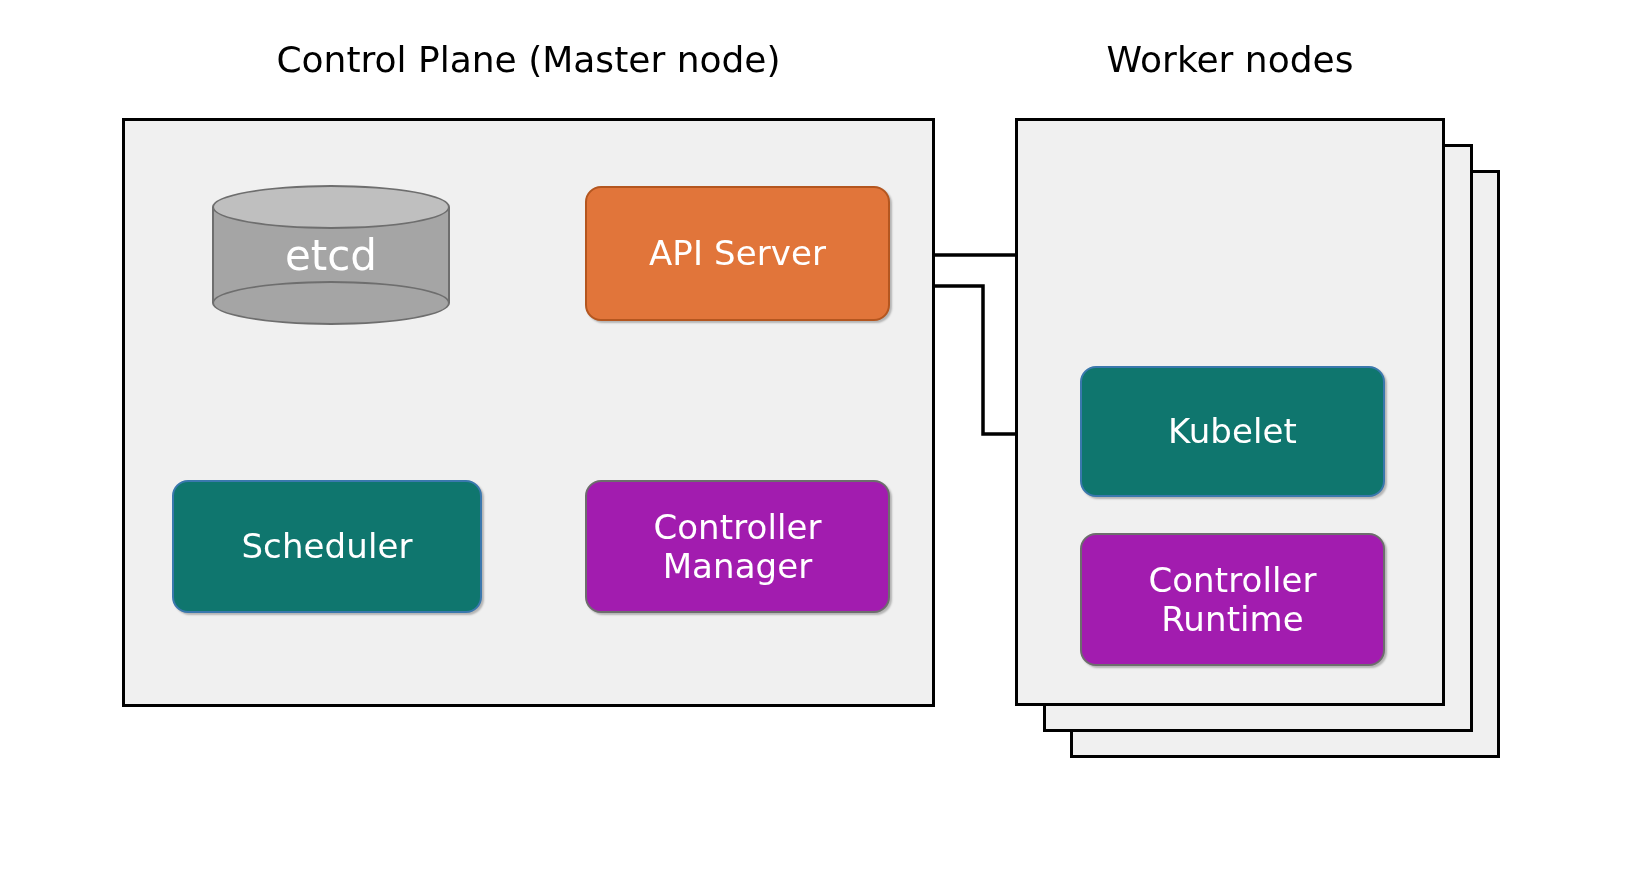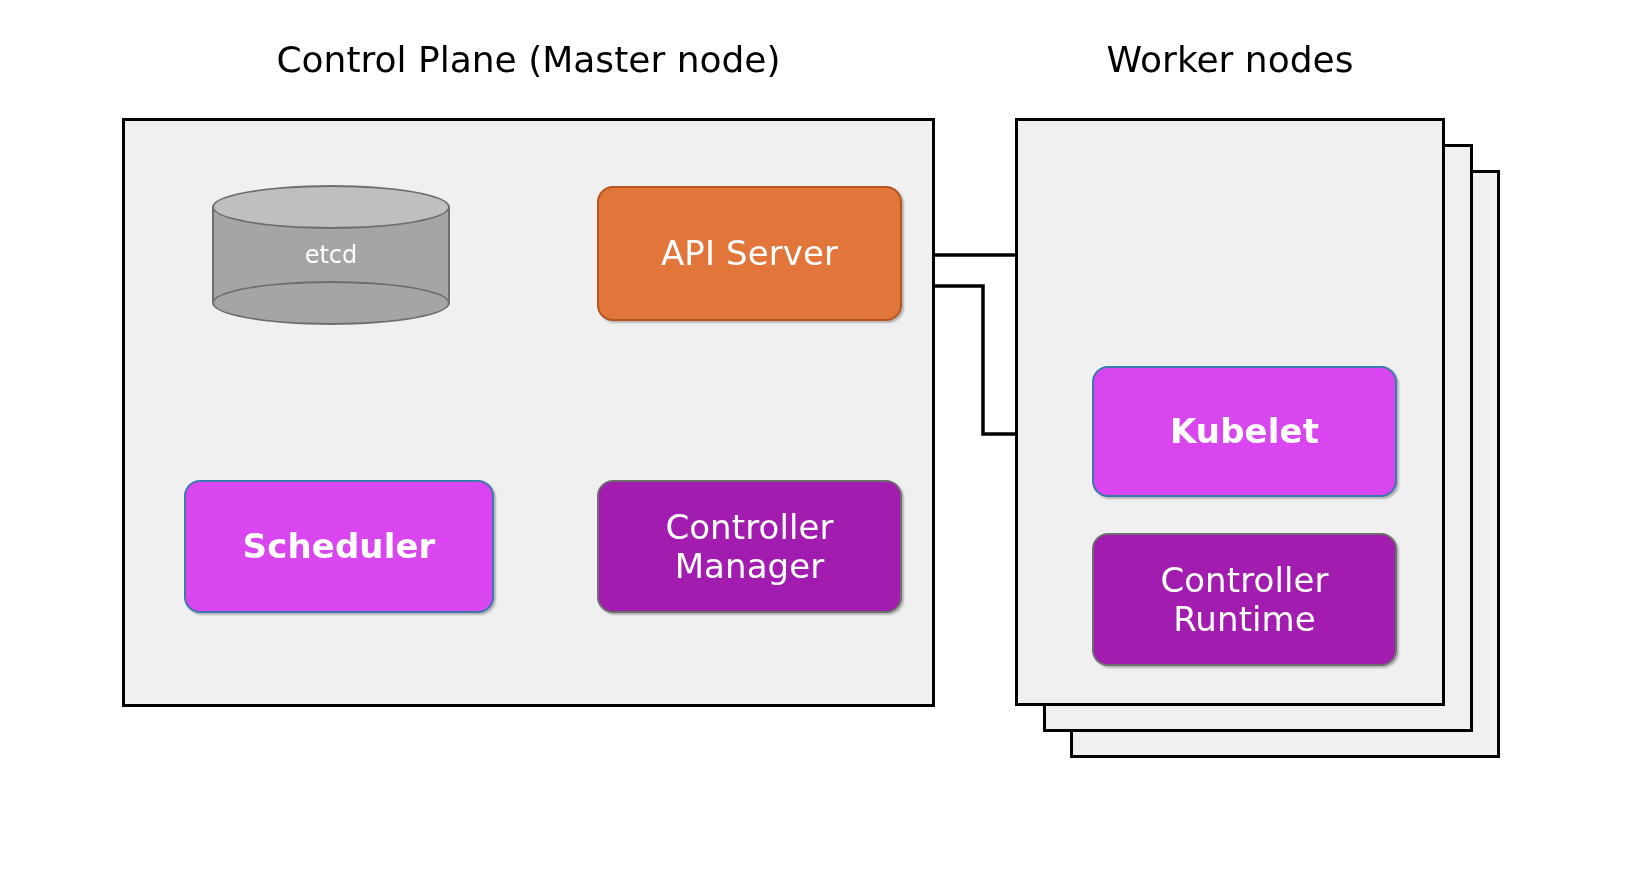--- a/index.html
+++ b/index.html
@@ -51,32 +51,30 @@
     display: flex;
     align-items: center;
     justify-content: center;
     text-align: center;
     color: #ffffff;
     font-size: 34px;
     line-height: 1.12;
     font-weight: 400;
     padding: 2px 6px;
     letter-spacing: 0.1px;
-    margin-left: 12px;
   }
   .node-orange {
     background: #e1753a;
     border: 2px solid #b4561f;
     box-shadow: 2px 2px 2px rgba(0,0,0,0.25);
   }
   .node-lightblue {
-    background: #d946ef;
+    background: #0f766e;
     border: 2px solid #3a78ad;
     box-shadow: 2px 2px 2px rgba(0,0,0,0.25);
-    font-weight: bold;
   }
   .node-darkblue {
     background: #a21caf;
     border: 2px solid #6d6d6d;
     box-shadow: 2px 2px 2px rgba(0,0,0,0.25);
   }
 
   
   .cylinder {
     position: absolute;
@@ -117,21 +115,21 @@
   .cyl-label {
     position: absolute;
     left: 0;
     top: 0;
     width: 100%;
     height: 100%;
     display: flex;
     align-items: center;
     justify-content: center;
     color: #ffffff;
-    font-size: 24px;
+    font-size: 42px;
   }
 
   
   #wires {
     position: absolute;
     left: 0;
     top: 0;
     width: 1644px;
     height: 892px;
     pointer-events: none;

